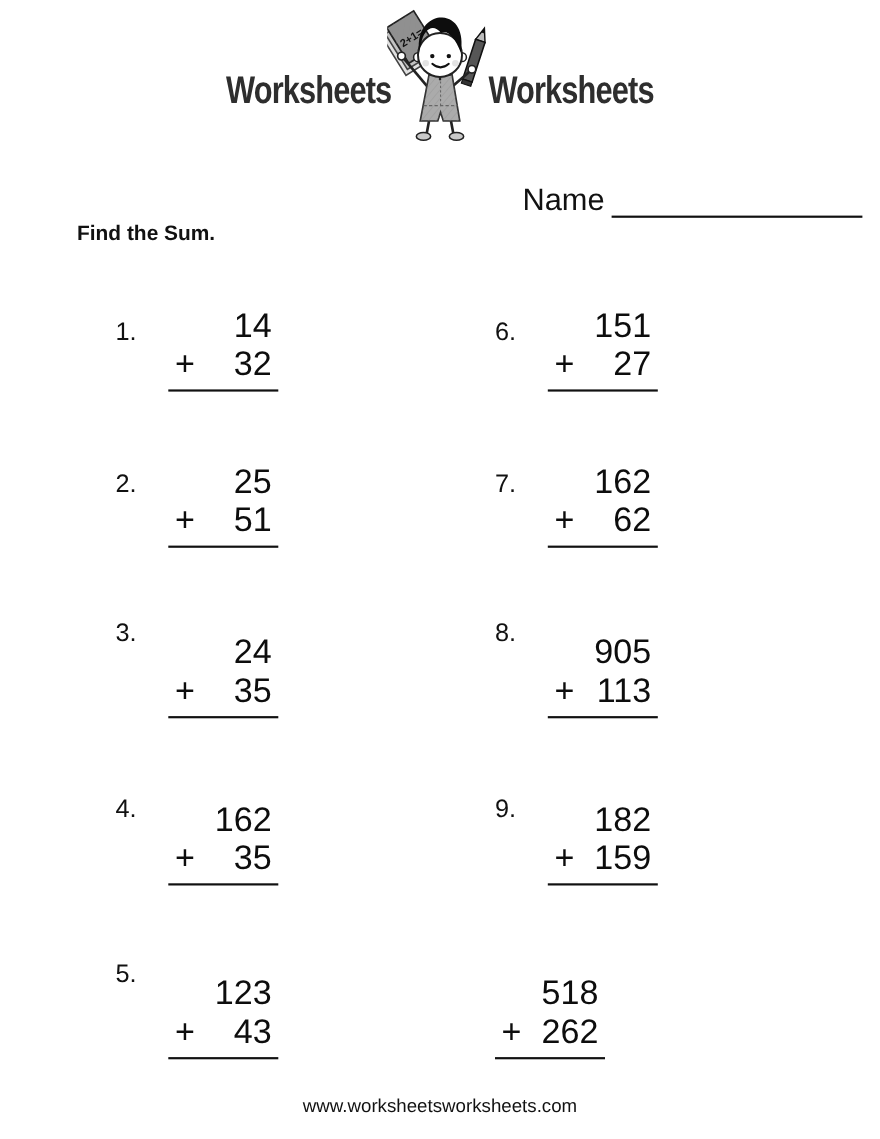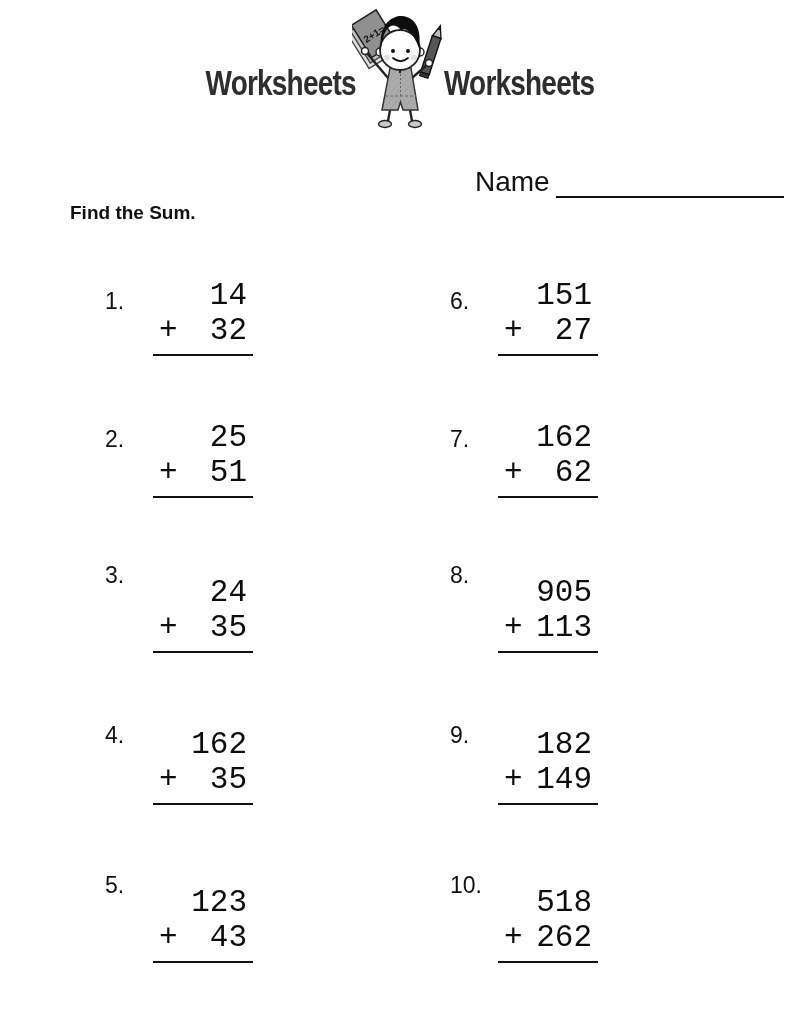--- a/index.html
+++ b/index.html
@@ -50,21 +50,21 @@
   .col .problem:nth-of-type(2) { height: 140px; }
   .col .problem:nth-of-type(3) { height: 160px; }
   .col .problem:nth-of-type(4) { height: 150px; }
 
   .num {
     width: 48px; font-size: 23px; color: #111; flex: 0 0 48px;
   }
   .col .problem:nth-of-type(1) .num { padding-top: 8px; }
   .col .problem:nth-of-type(2) .num { padding-top: 4px; }
 
-  .eq { width: 100px; font-size: 31px; line-height: 1.06; color: #0d0d0d; font-family: Liberation Mono, monospace; }
+  .eq { width: 100px; font-size: 31px; line-height: 1.06; color: #0d0d0d; }
   .col .problem:nth-of-type(3) .eq { margin-top: 15px; }
   .col .problem:nth-of-type(4) .eq { margin-top: 7px; }
   .col .problem:nth-of-type(5) .eq { margin-top: 15px; }
 
   .operand-top { text-align: right; padding-right: 6px; }
   .bottom-row {
     position: relative; text-align: right;
     padding: 2px 6px 6px 0;
     border-bottom: 2px solid #111;
   }
@@ -228,32 +228,32 @@
             <span>113</span>
           </div>
         </div>
       </div>
       <div class="problem">
         <div class="num">9.</div>
         <div class="eq">
           <div class="operand-top">182</div>
           <div class="bottom-row">
             <span class="plus">+</span>
-            <span>149</span>
-          </div>
-        </div>
-      </div>
-      <div class="problem">
-        <div class="num">10.</div>
+            <span>159</span>
+          </div>
+        </div>
+      </div>
+      <div class="problem">
         <div class="eq">
           <div class="operand-top">518</div>
           <div class="bottom-row">
             <span class="plus">+</span>
             <span>262</span>
           </div>
         </div>
       </div>
     </div>
 
   </div>
 
+  <div class="footer">www.worksheetsworksheets.com</div>
 
 </div>
 
 </body></html>

